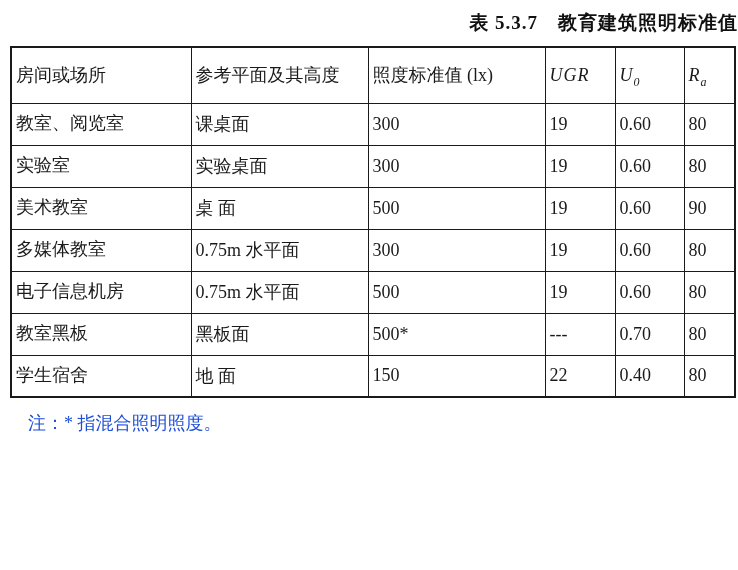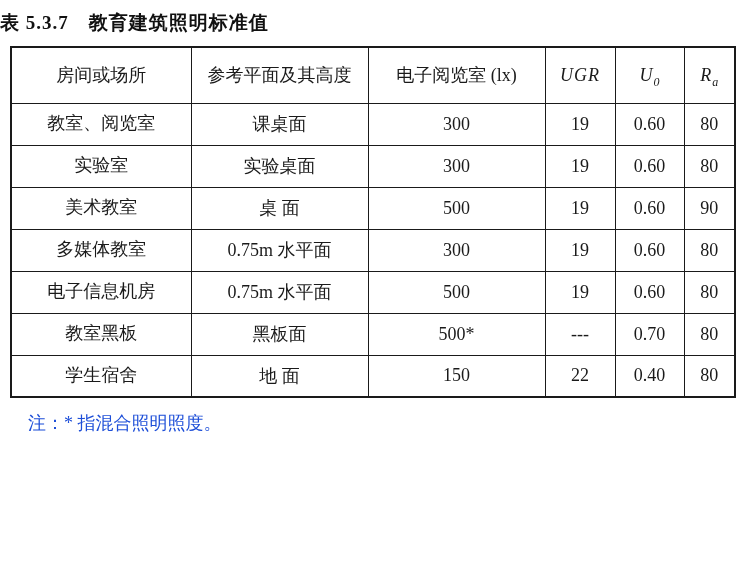--- a/index.html
+++ b/index.html
@@ -12,39 +12,39 @@
     width: 738px;
     height: 570px;
     box-sizing: border-box;
     background: #ffffff;
     color: #1a1a1a;
     font-family: "Liberation Serif", "DejaVu Serif", serif;
     padding-top: 8px;
     overflow: hidden;
   }
   .doc-title {
-    text-align: left;
+    text-align: right;
     font-weight: bold;
     font-size: 19px;
     letter-spacing: 1px;
     margin: 2px 0 10px 0;
     color: #111111;
   }
   table.std-table {
     border-collapse: collapse;
     table-layout: fixed;
     margin-left: 10px;
     width: 726px;
     border: 2px solid #1a1a1a;
     background: #ffffff;
   }
   table.std-table th,
   table.std-table td {
     border: 1px solid #1a1a1a;
-    text-align: center;
+    text-align: left;
     vertical-align: middle;
     font-size: 18px;
     font-weight: normal;
     padding: 2px 4px;
     color: #1a1a1a;
   }
   table.std-table thead tr { height: 56px; }
   table.std-table tbody tr { height: 42px; }
   table.std-table td[data-name="cell-place"] {
     white-space: pre-line;
@@ -84,21 +84,21 @@
     </colgroup>
     <thead>
       <tr data-name="header-row">
         <th data-name="header-room">
           <span data-name="header-room-label">房间或场所</span>
         </th>
         <th data-name="header-reference-plane">
           <span data-name="header-reference-plane-label">参考平面及其高度</span>
         </th>
         <th data-name="header-illuminance">
-          <span data-name="header-illuminance-label">电子阅览室 (lx)</span>
+          <span data-name="header-illuminance-label">照度标准值 (lx)</span>
         </th>
         <th data-name="header-ugr">
           <em data-name="header-ugr-label">UGR</em>
         </th>
         <th data-name="header-u0">
           <em data-name="header-u0-label">U</em><sub data-name="header-u0-subscript">0</sub>
         </th>
         <th data-name="header-ra">
           <em data-name="header-ra-label">R</em><sub data-name="header-ra-subscript">a</sub>
         </th>

